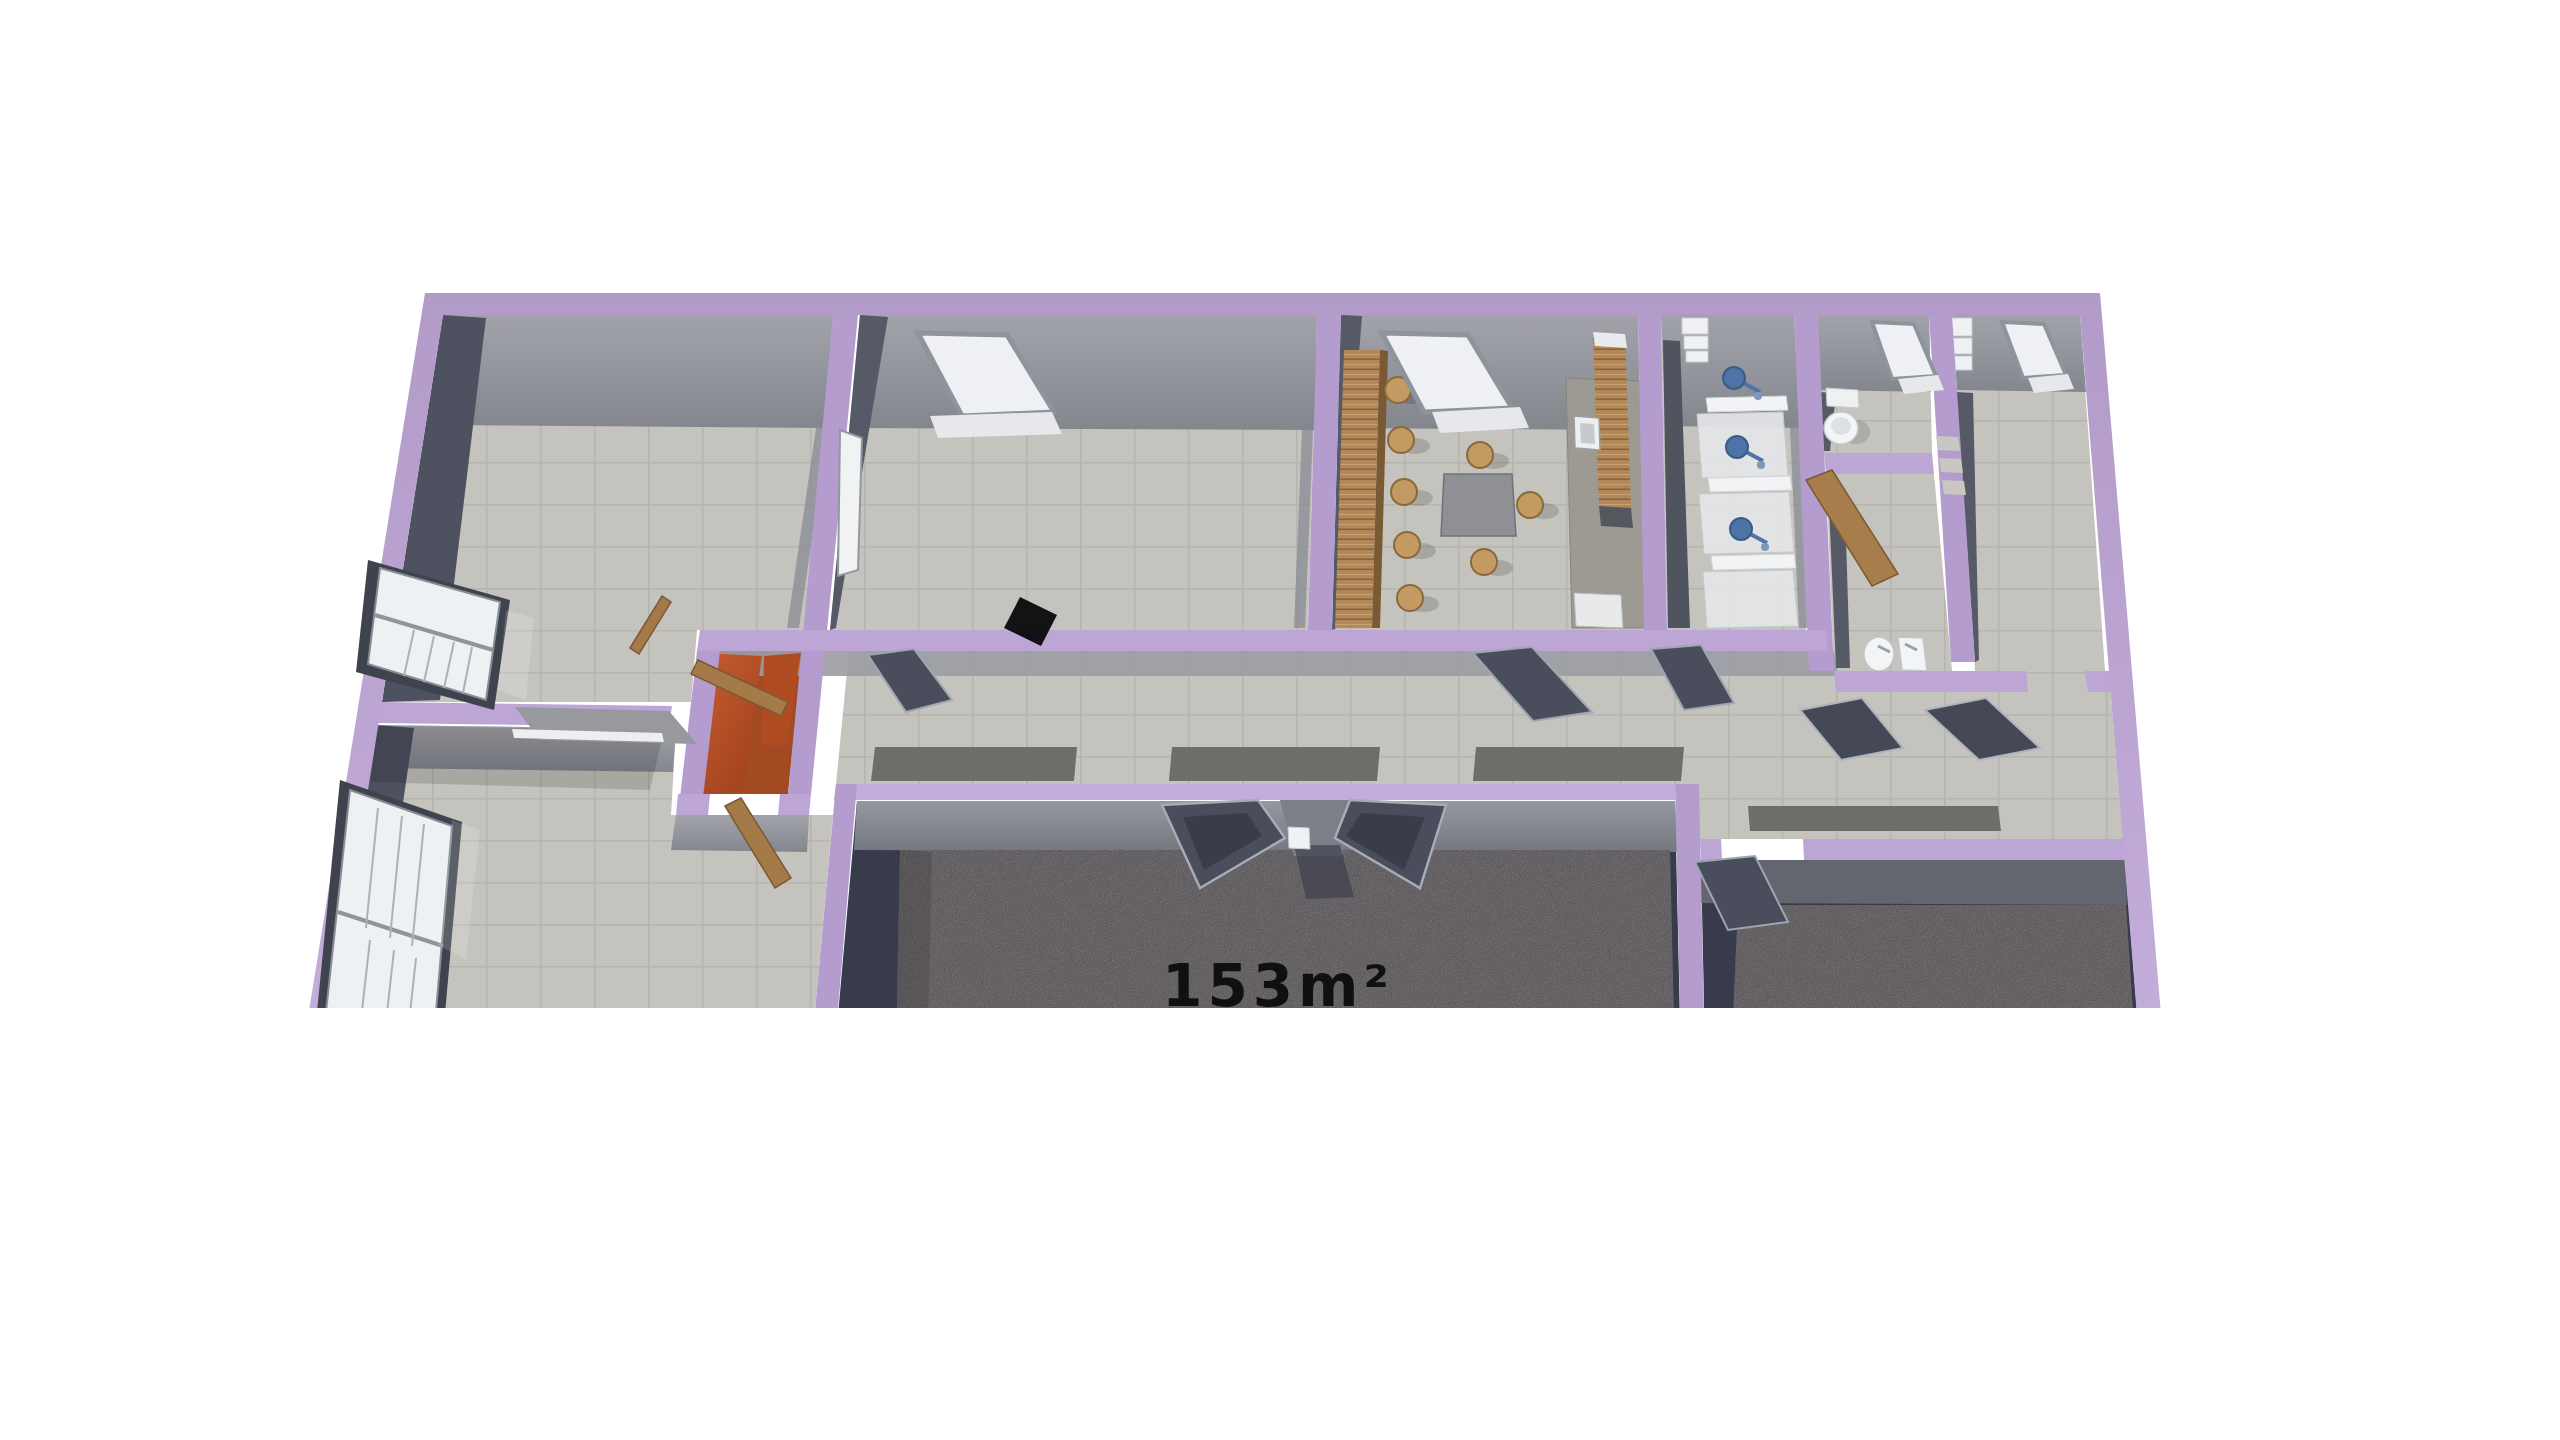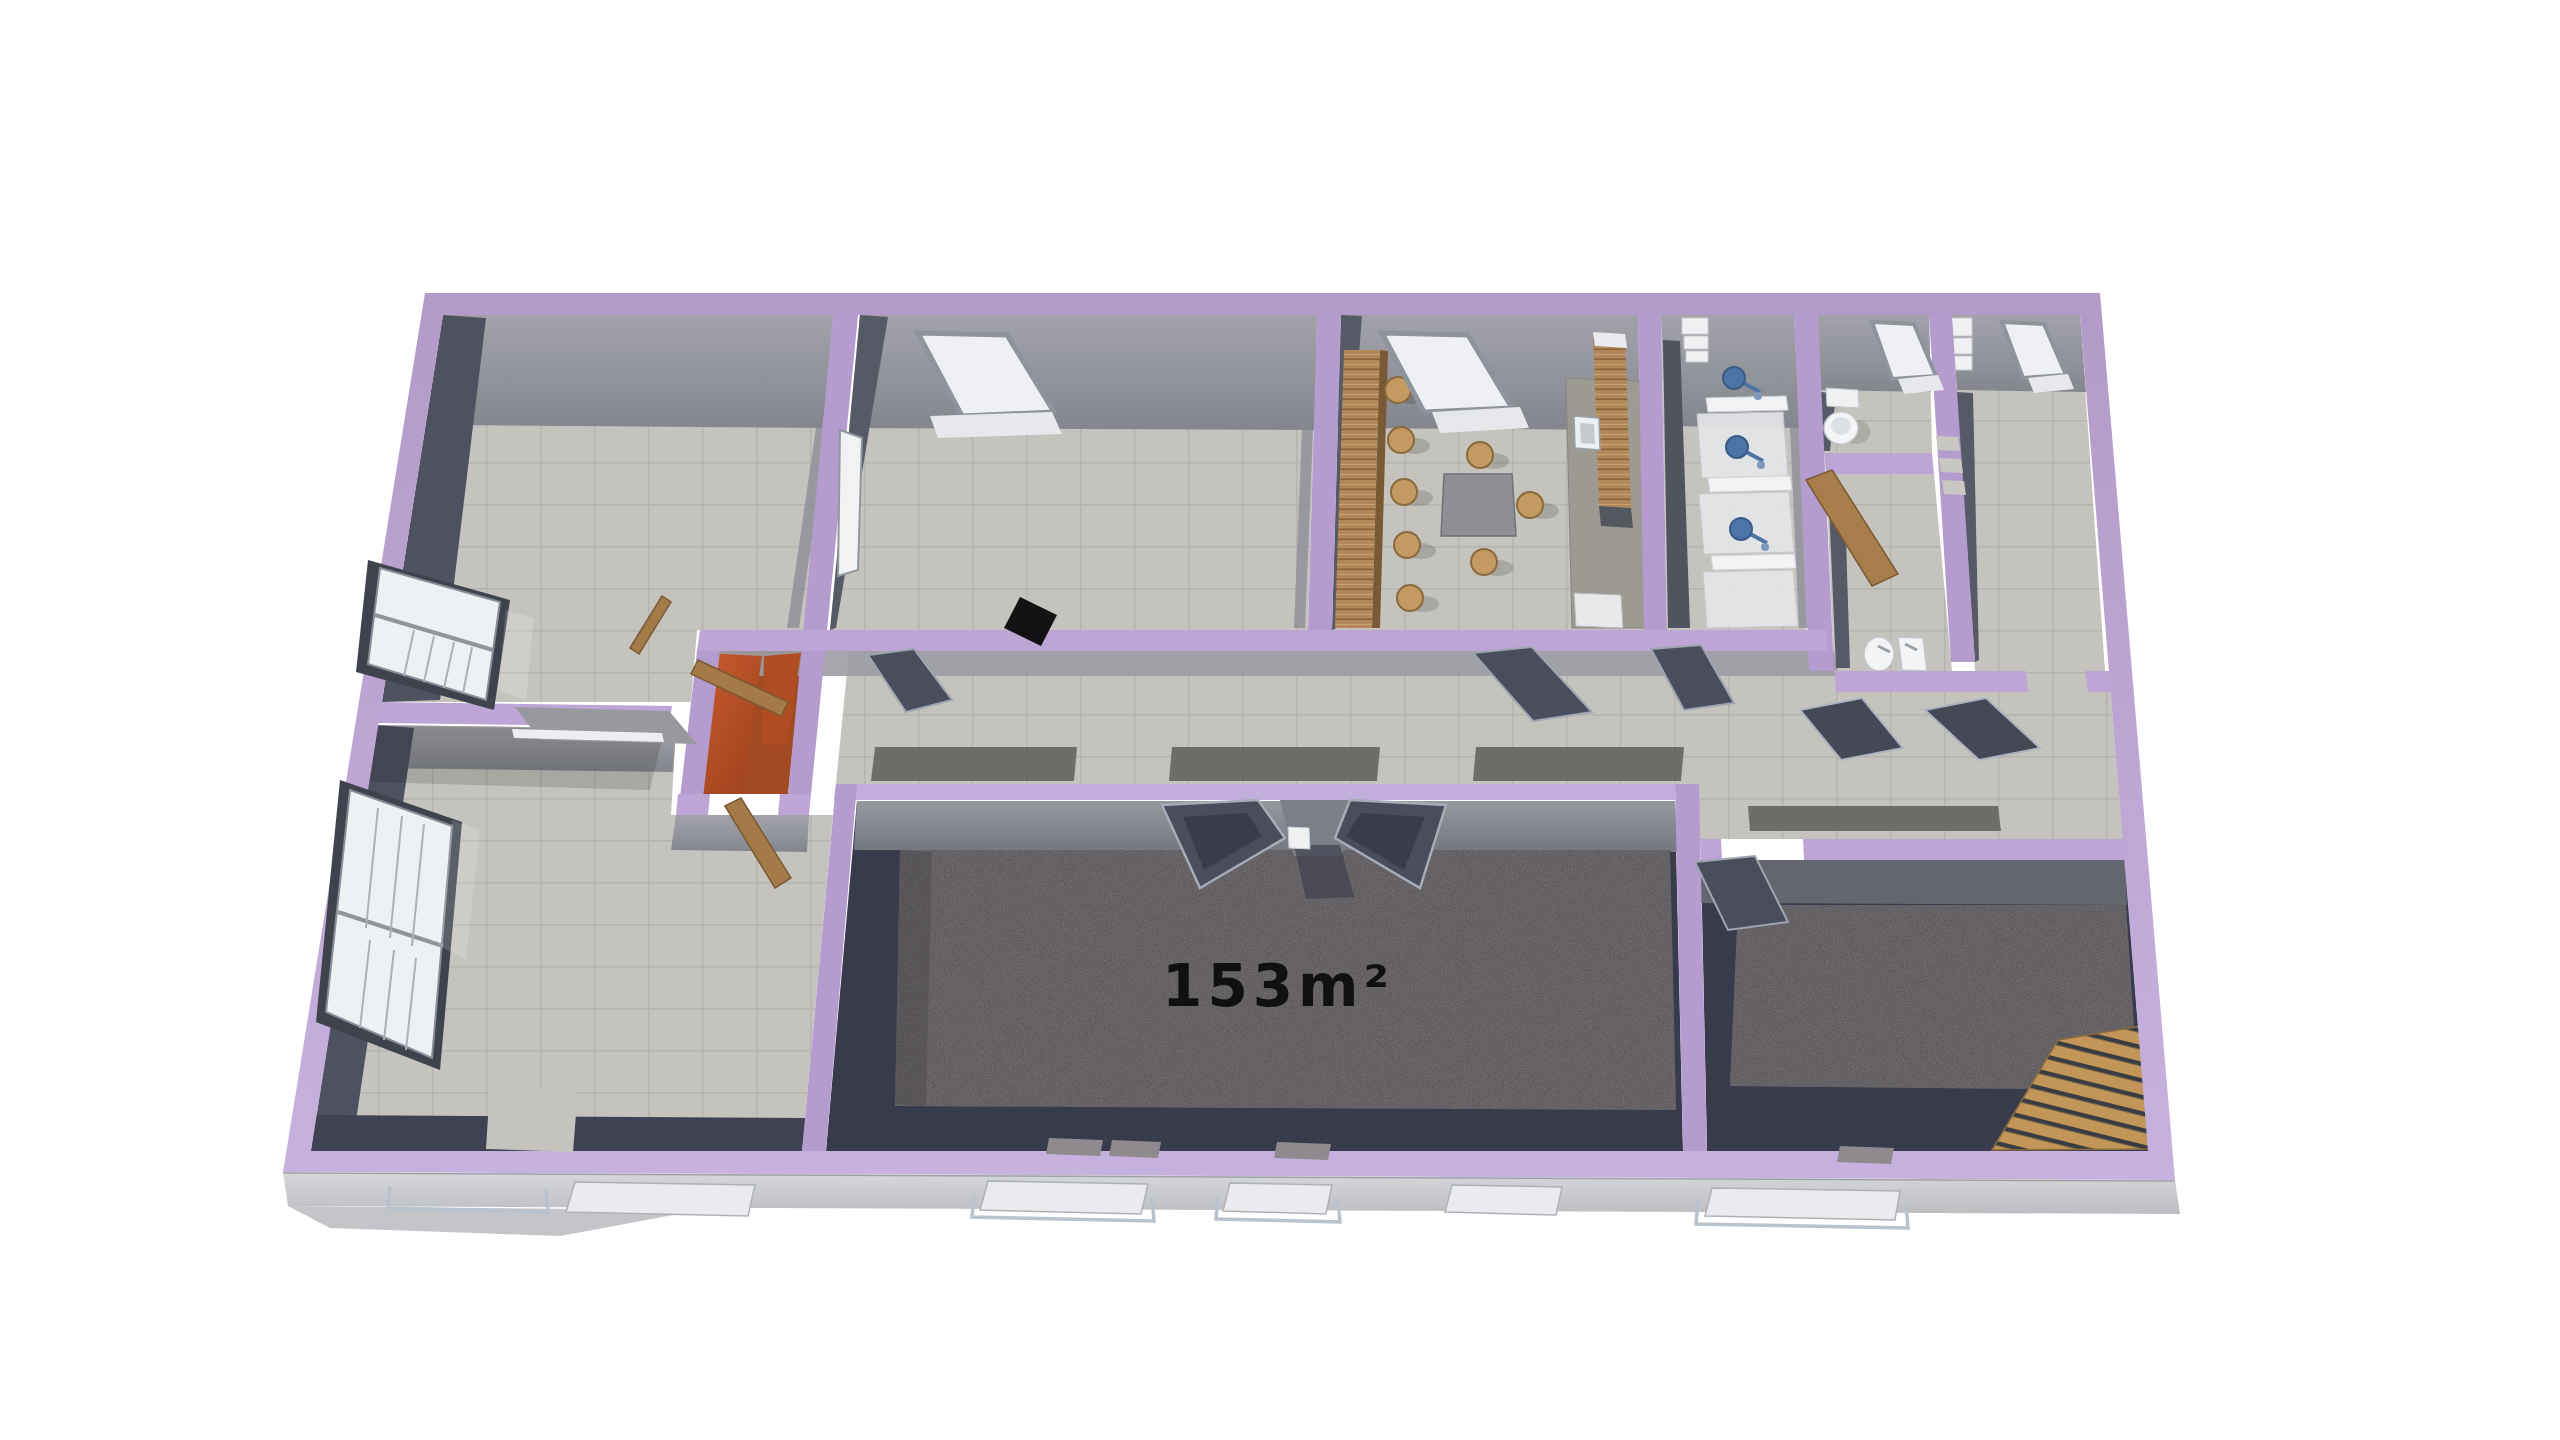--- a/index.html
+++ b/index.html
@@ -1,16 +1,16 @@
 <!DOCTYPE html>
 <html><head>
 <meta charset="utf-8">
 <style>
   html,body{margin:0;padding:0;background:#ffffff;}
-  .stage{position:relative;width:2560px;height:1440px;background:#ffffff;overflow:hidden;
+  .stage{position:relative;width:2560px;height:1008px;background:#ffffff;overflow:hidden;
          font-family:"DejaVu Sans","Liberation Sans",sans-serif;}
   svg{display:block;}
   text.area{font-family:"DejaVu Sans","Liberation Sans",sans-serif;font-weight:bold;
             font-size:58px;letter-spacing:5px;fill:#101010;}
 </style>
 </head>
 <body>
 
 <div class="stage">
 <svg width="2560" height="1440" viewBox="0 0 2560 1440">

